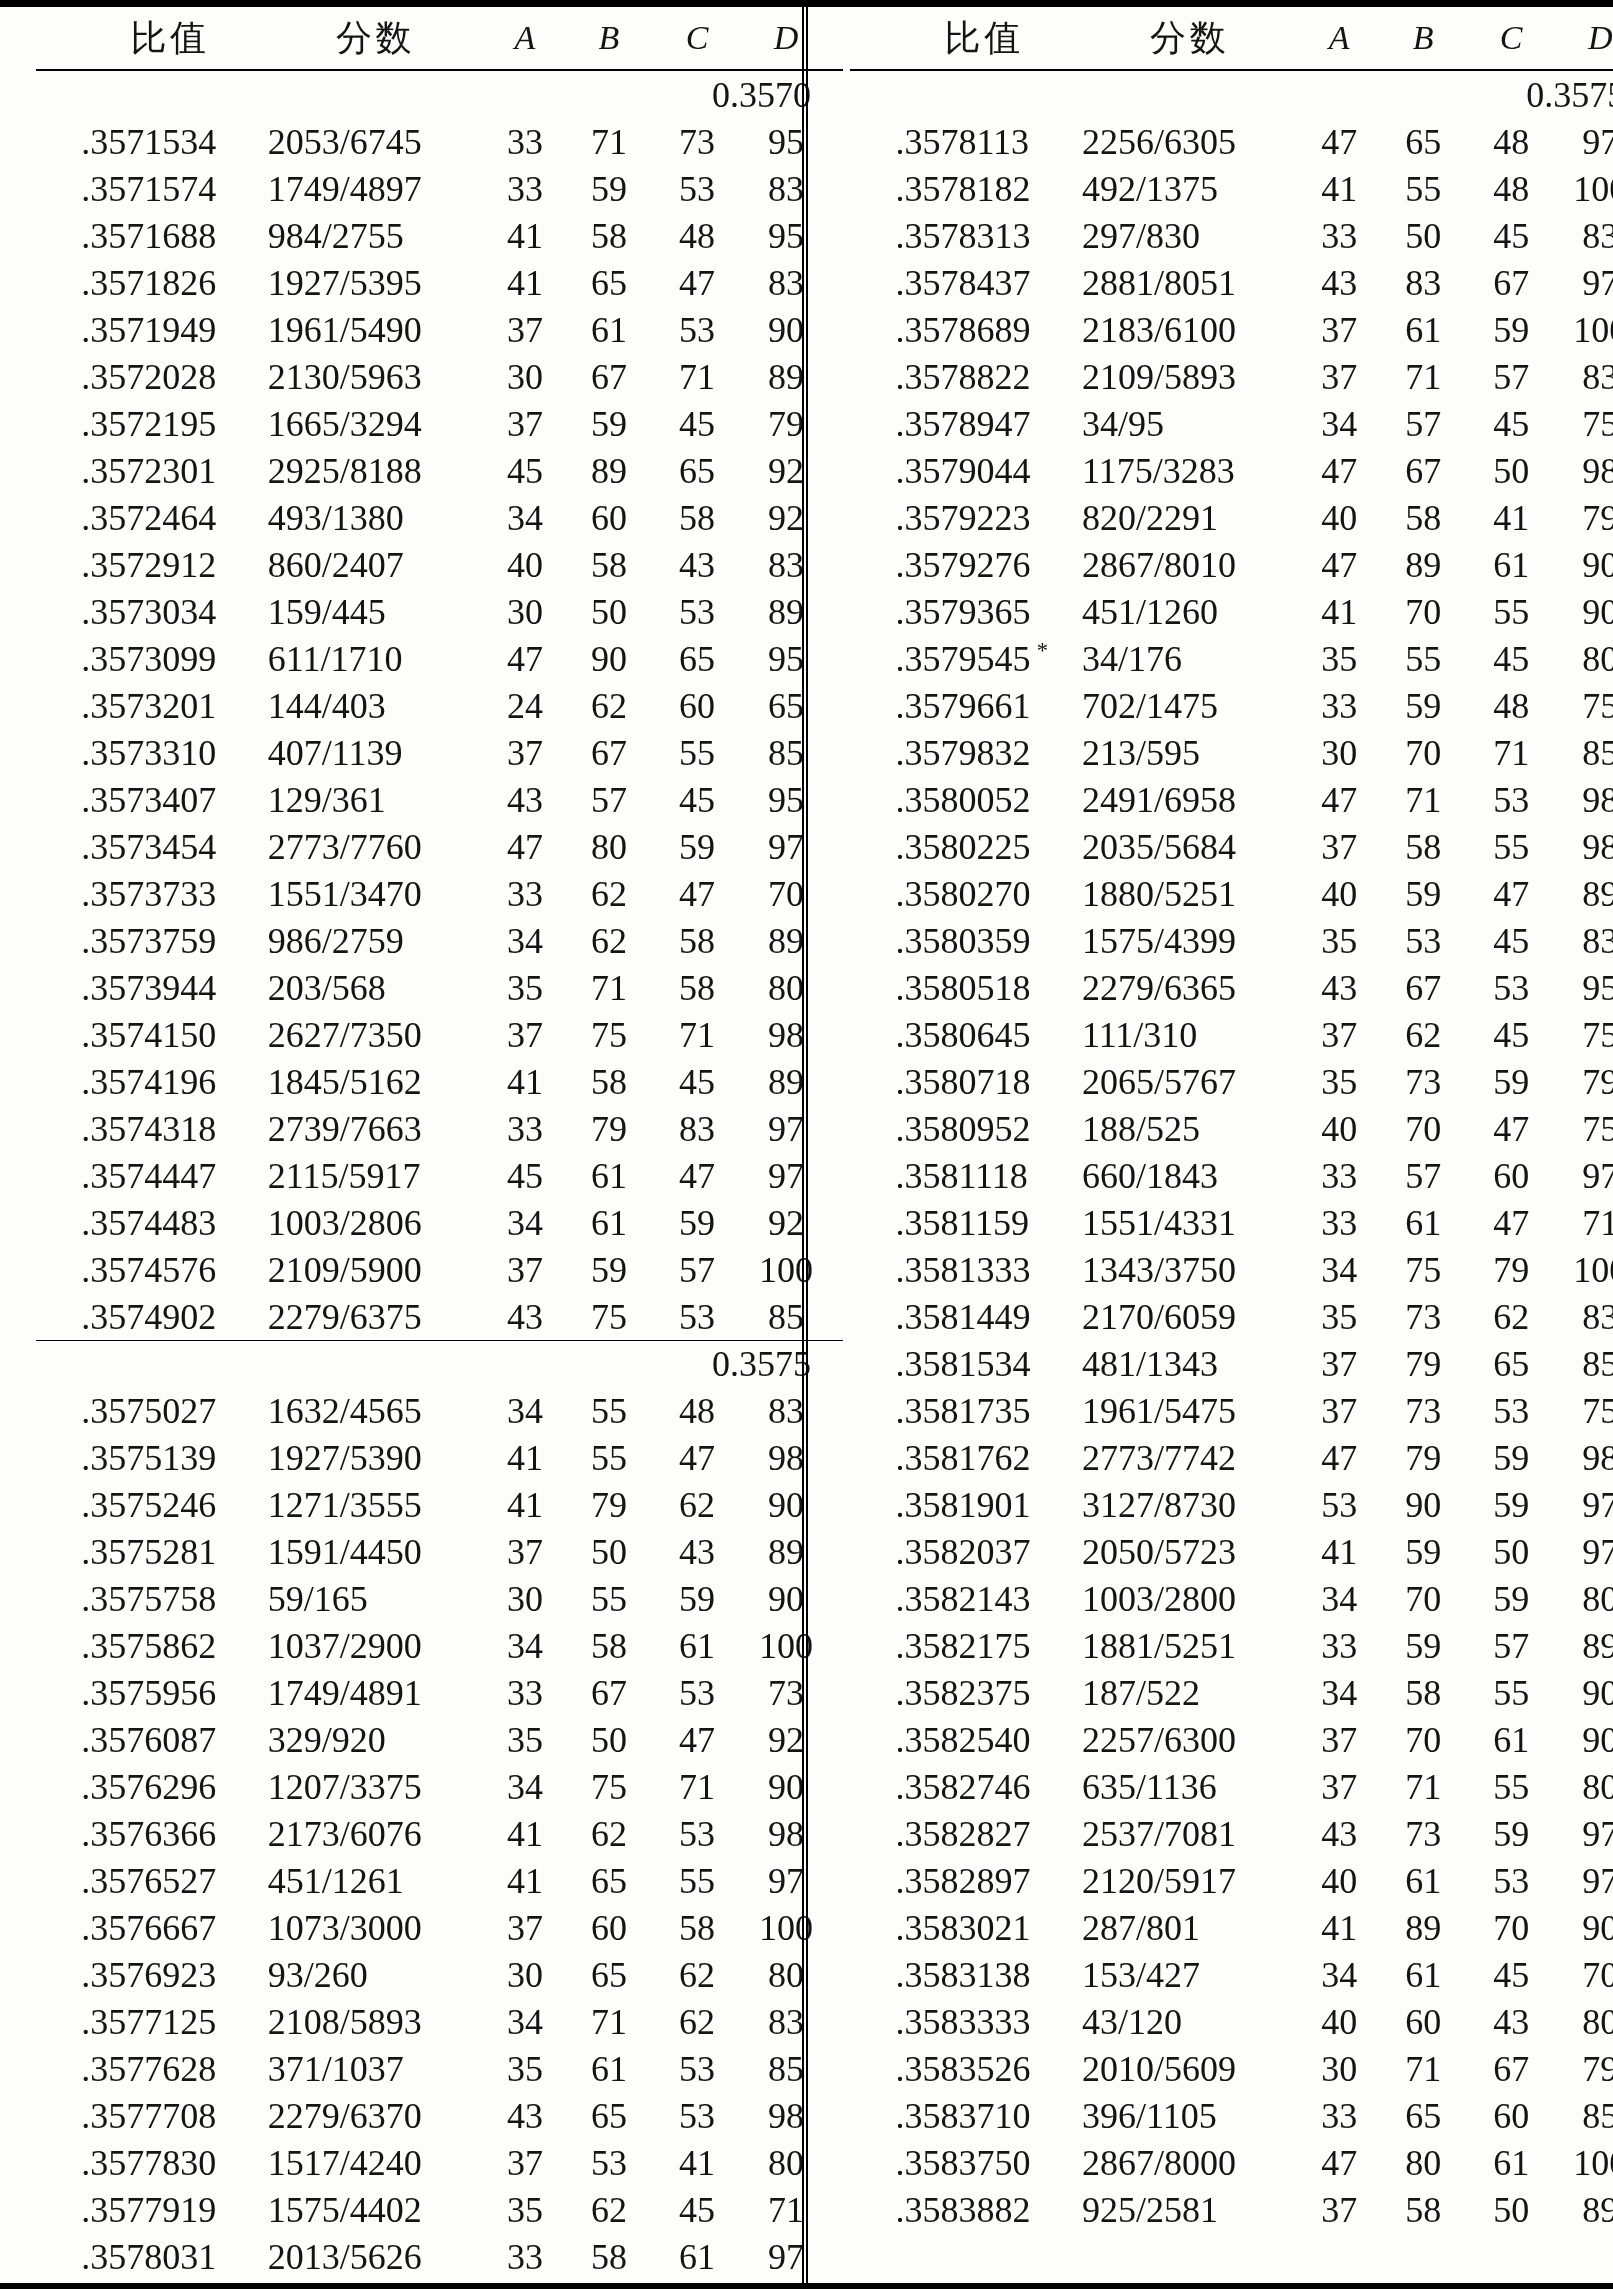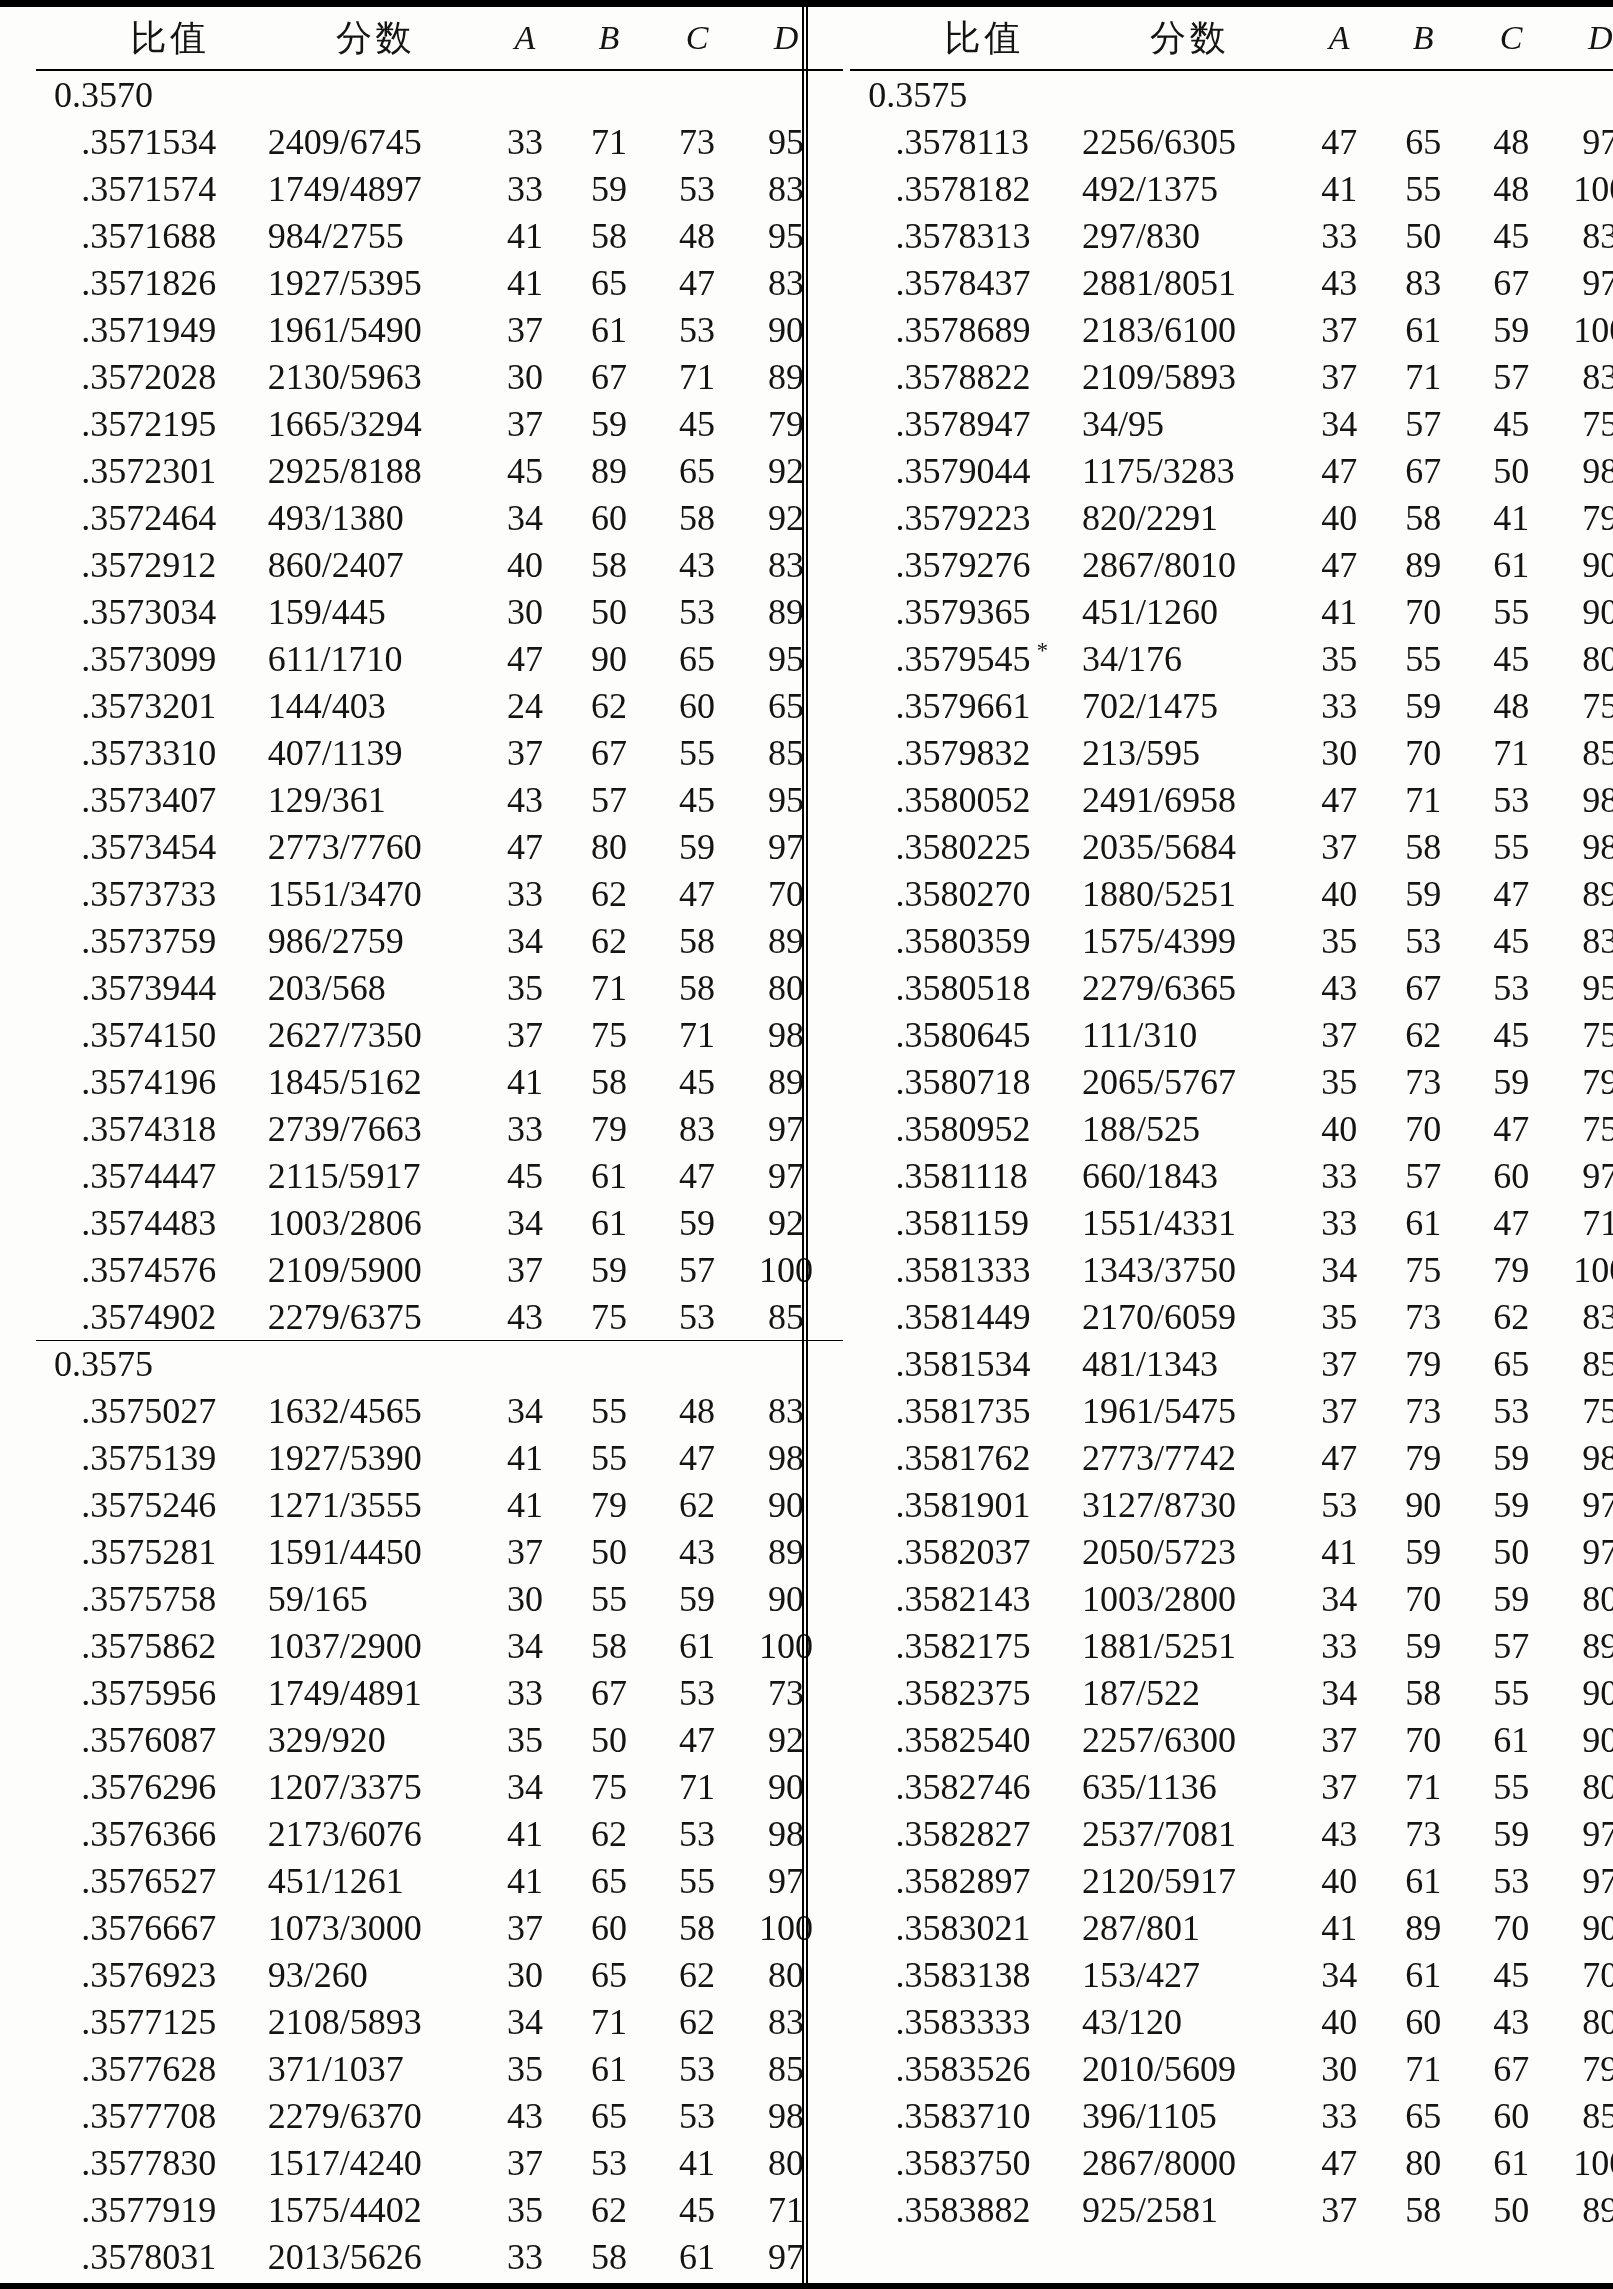--- a/index.html
+++ b/index.html
@@ -22,21 +22,21 @@
   }
   .header-row{height:64px;border-bottom:2.7px solid #000;}
   .cell{font-size:36px;line-height:1;white-space:nowrap;}
   .col-head-cjk{text-align:center;font-size:36px;letter-spacing:3.6px;}
   .col-head-letter{text-align:center;font-style:italic;font-size:34px;}
   .ratio-cell{padding-left:7.2px;}
   .fraction-cell{padding-left:1.8px;}
   .num-cell{text-align:center;}
   .section-row{padding-left:18px;}
   .section-row.ruled{border-top:1.8px solid #000;}
-  .section-label{grid-column:1 / -1;font-size:36px;}
+  .section-label{grid-column:1 / -1;font-size:36px;text-align:right;}
   .star-mark{font-size:22.6px;vertical-align:super;margin-left:6.3px;line-height:0;}
 </style>
 </head>
 <body>
 
 <div class="page-border-top"></div>
 <div class="tables">
     <div class="table-half">
       <div class="trow header-row">
         <div class="cell col-head-cjk">比值</div>
@@ -44,21 +44,21 @@
         <div class="cell col-head-letter">A</div>
         <div class="cell col-head-letter">B</div>
         <div class="cell col-head-letter">C</div>
         <div class="cell col-head-letter">D</div>
       </div>
       <div class="trow section-row">
         <div class="cell section-label">0.3570</div>
       </div>
       <div class="trow data-row">
         <div class="cell ratio-cell">.3571534</div>
-        <div class="cell fraction-cell">2409/6745</div>
+        <div class="cell fraction-cell">2053/6745</div>
         <div class="cell num-cell">33</div>
         <div class="cell num-cell">71</div>
         <div class="cell num-cell">73</div>
         <div class="cell num-cell">95</div>
       </div>
       <div class="trow data-row">
         <div class="cell ratio-cell">.3571574</div>
         <div class="cell fraction-cell">1749/4897</div>
         <div class="cell num-cell">33</div>
         <div class="cell num-cell">59</div>

